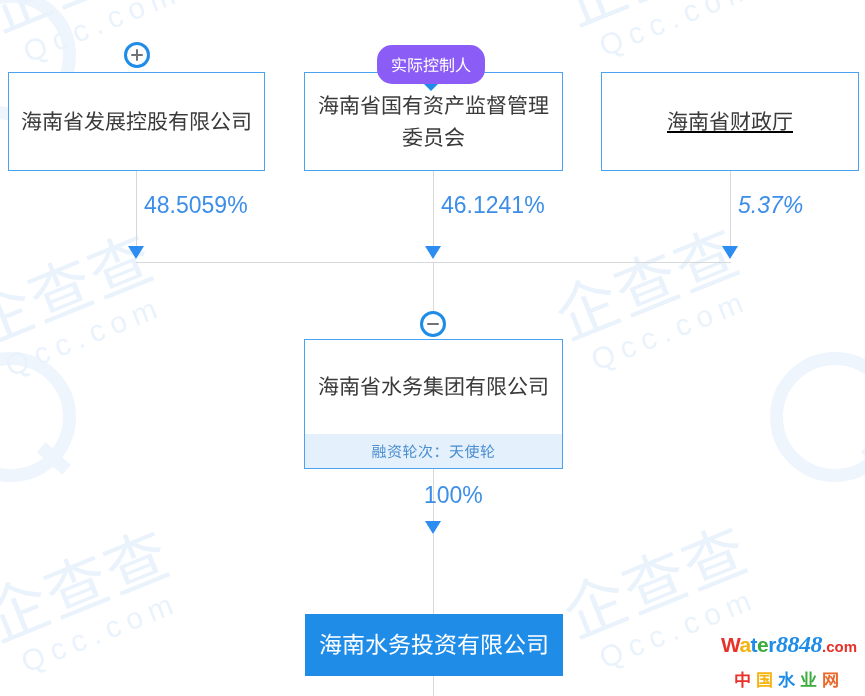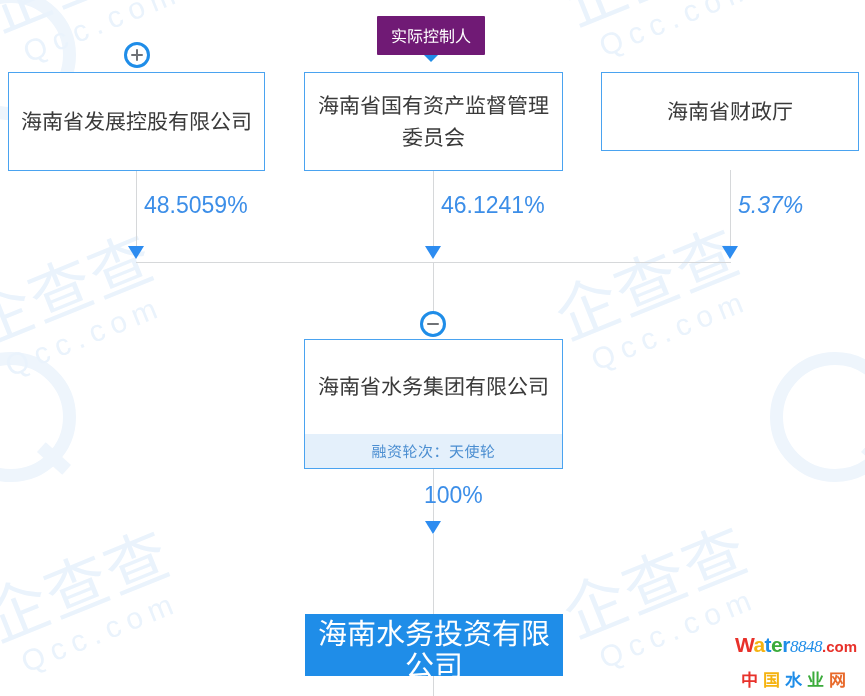--- a/index.html
+++ b/index.html
@@ -143,21 +143,21 @@
     font-family: "Liberation Sans", "DejaVu Sans", sans-serif;
   }
 
   .node-filled {
     border: none;
     background: #1f8de8;
     z-index: 4;
   }
   .node-filled .node-title {
     color: #ffffff;
-    font-size: 29px;
+    font-size: 23px;
     font-weight: 400;
   }
 
   
   .toggle {
     position: absolute;
     width: 26px;
     height: 26px;
     border-radius: 50%;
     background: #ffffff;
@@ -181,28 +181,29 @@
   .toggle .bar-v {
     width: 2px;
     height: 12px;
     left: 9px;
     top: 4px;
   }
 
   
   .badge {
     position: absolute;
-    background: #701a75;
+    background: #8b5cf6;
     color: #ffffff;
     font-size: 16px;
-    border-radius: 1px;
+    border-radius: 15px;
     padding: 7px 14px 8px;
     z-index: 6;
     white-space: nowrap;
     font-family: "Liberation Sans", "DejaVu Sans", sans-serif;
+    margin-top: 29px;
   }
   .badge::after {
     content: "";
     position: absolute;
     left: 50%;
     bottom: -7px;
     margin-left: -7px;
     width: 0;
     height: 0;
     border-left: 7px solid transparent;
@@ -223,22 +224,22 @@
     font-family: "Liberation Sans", "DejaVu Sans", sans-serif;
     font-size: 21px;
     font-weight: bold;
     line-height: 22px;
     letter-spacing: -0.5px;
     white-space: nowrap;
   }
   .logo-main .num {
     font-family: "Liberation Serif", "DejaVu Serif", serif;
     font-style: italic;
-    font-size: 17px;
-    font-weight: normal;
+    font-size: 24px;
+    font-weight: bold;
   }
   .logo-main .dotcom {
     font-size: 15px;
     font-weight: bold;
     letter-spacing: 0;
   }
   .logo-sub {
     font-family: "Liberation Sans", "DejaVu Sans", sans-serif;
     font-size: 17px;
     font-weight: bold;
@@ -314,21 +315,21 @@
   <div class="toggle" style="left:124px; top:42px;">
     <span class="bar-h"></span>
     <span class="bar-v"></span>
   </div>
 
   <div class="node" style="left:304px; top:72px; width:259px; height:99px;">
     <div class="node-title">海南省国有资产监督管理委员会</div>
   </div>
   <div class="badge" style="left:377px; top:16px;">实际控制人</div>
 
-  <div class="node" style="left:601px; top:72px; width:258px; height:79px;">
+  <div class="node" style="left:601px; top:72px; width:258px; height:99px;text-decoration:underline;">
     <div class="node-title">海南省财政厅</div>
   </div>
 
   <div class="node" style="left:304px; top:339px; width:259px; height:130px;">
     <div class="node-title">海南省水务集团有限公司</div>
     <div class="node-footer">融资轮次：天使轮</div>
   </div>
   <div class="toggle" style="left:420px; top:311px;">
     <span class="bar-h"></span>
   </div>

